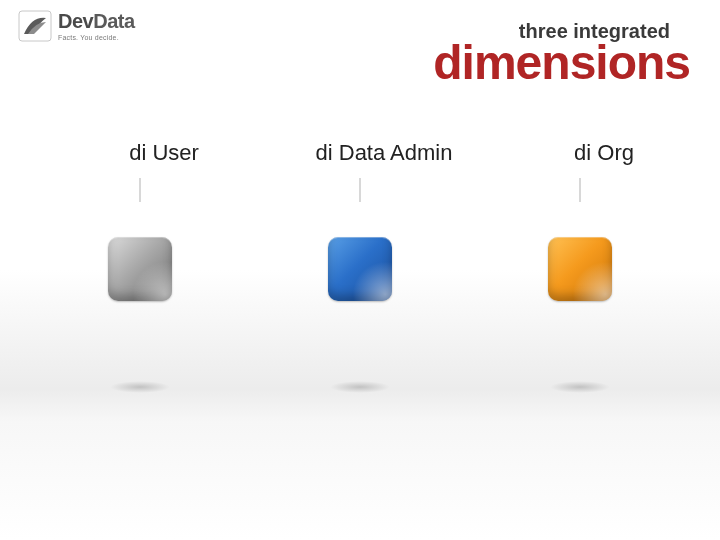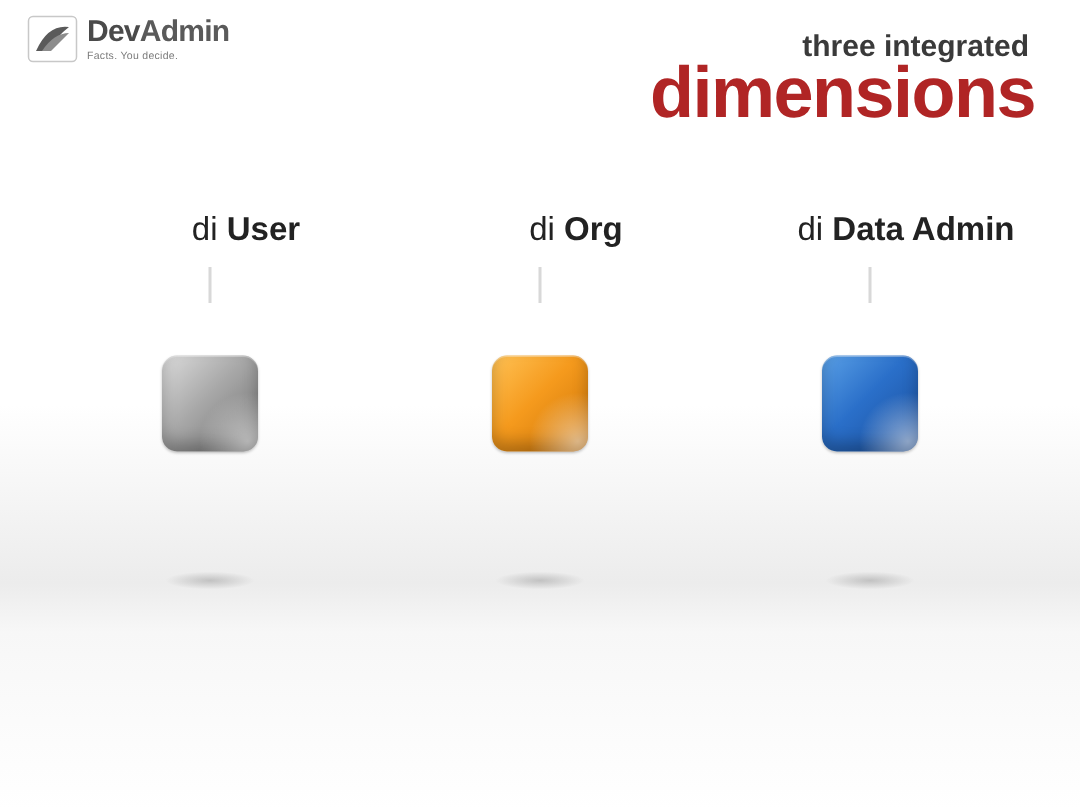--- a/index.html
+++ b/index.html
@@ -48,21 +48,21 @@
     position: absolute;
     top: 20px;
     right: 30px;
     text-align: right;
   }
   .title-line1 {
     font-size: 20px;
     font-weight: bold;
     color: #3a3a3a;
     letter-spacing: 0px;
-    margin-right: 4px;
+    margin-right: 20px;
   }
   .title-line2 {
     font-size: 48px;
     font-weight: bold;
     color: #b02525;
     letter-spacing: -1px;
     margin-top: -8px;
   }
   .columns {
     position: absolute;
@@ -77,21 +77,21 @@
     display: flex;
     flex-direction: column;
     align-items: center;
     width: 200px;
   }
   .col-title {
     font-size: 22px;
     color: #222;
   }
   .col-title .prefix { font-weight: normal; margin-left: 48px; }
-  .col-title .main { font-weight: 700; }
+  .col-title .main { font-weight: 400; }
   .connector {
     width: 2px;
     height: 24px;
     background: #d8d8d8;
     margin-top: 12px;
   }
   .tile {
     width: 64px;
     height: 64px;
     border-radius: 10px;
@@ -127,21 +127,21 @@
 <div class="header">
   <div class="logo-icon">
     <svg width="34" height="32" viewBox="0 0 34 32">
       <rect x="1" y="1" width="32" height="30" rx="3" fill="#fff" stroke="#c8c8c8" stroke-width="1"></rect>
       <path d="M6 24 Q14 6 28 8 Q20 14 14 24 Z" fill="#5a5a5a"></path>
       <path d="M10 24 Q18 12 28 12 Q22 18 16 24 Z" fill="#8c8c8c"></path>
     </svg>
   </div>
   <div class="brand-text">
     <div class="brand-name">
-      <span>Dev</span><span class="brand-part2">Admin</span>
+      <span>Dev</span><span class="brand-part2">Data</span>
     </div>
     <div class="brand-tag">Facts. You decide.</div>
   </div>
 </div>
 
 <div class="title-block">
   <div class="title-line1">three integrated</div>
   <div class="title-line2">dimensions</div>
 </div>
 
@@ -151,29 +151,29 @@
     <div class="col-title">
       <span class="prefix">di </span><span class="main">User</span>
     </div>
     <div class="connector"></div>
     <div class="tile tile-gray"></div>
     <div class="shadow-dot"></div>
   </div>
 
   <div class="col">
     <div class="col-title">
+      <span class="prefix">di </span><span class="main">Data Admin</span>
+    </div>
+    <div class="connector"></div>
+    <div class="tile tile-blue"></div>
+    <div class="shadow-dot"></div>
+  </div>
+
+  <div class="col">
+    <div class="col-title">
       <span class="prefix">di </span><span class="main">Org</span>
     </div>
     <div class="connector"></div>
     <div class="tile tile-orange"></div>
     <div class="shadow-dot"></div>
   </div>
 
-  <div class="col">
-    <div class="col-title">
-      <span class="prefix">di </span><span class="main">Data Admin</span>
-    </div>
-    <div class="connector"></div>
-    <div class="tile tile-blue"></div>
-    <div class="shadow-dot"></div>
-  </div>
-
 </div>
 
 </body></html>

